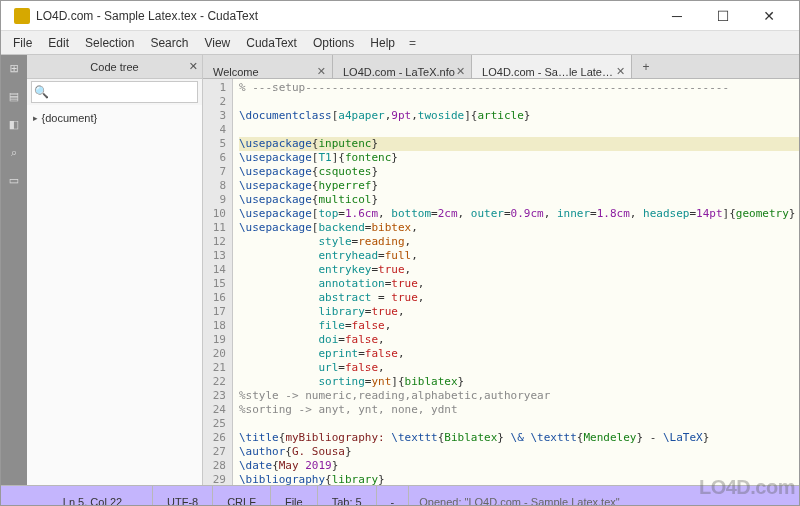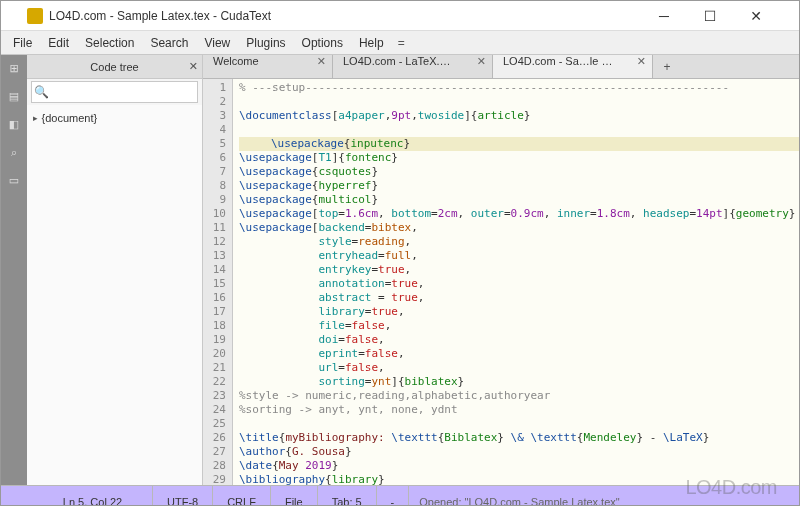--- a/index.html
+++ b/index.html
@@ -11,21 +11,21 @@
   height: 506px;
   overflow: hidden;
   border: 1px solid #999;
   position: relative;
 }
 .titlebar {
   height: 30px;
   background: #fff;
   display: flex;
   align-items: center;
-  padding: 0 20px;
+  padding: 0 7px;
   border-bottom: 1px solid #ddd;
 }
 .titlebar .app-icon {
   width: 16px; height: 16px;
   background: #d6a800;
   border-radius: 2px;
   margin: 0 6px;
 }
 .titlebar .title { flex: 1; color: #333; font-size: 12px; }
 .titlebar .win-controls { display: flex; }
@@ -123,25 +123,25 @@
   height: 24px;
   background: #dedede;
   display: flex;
   align-items: stretch;
   border-bottom: 1px solid #b8b8b8;
 }
 .tab {
   background: #dedede;
   border-right: 1px solid #b8b8b8;
   display: flex;
-  align-items: flex-start;
+  align-items: flex-end;
   padding: 0 6px 0 10px;
   font-size: 11px;
   color: #333;
-  gap: 22px;
+  gap: 1px;
   min-width: 130px;
   max-width: 160px;
   white-space: nowrap;
 }
 .tab.active { background: #f0f0f0; }
 .tab .tab-close { color: #666; font-size: 11px; }
 .tab .tab-label { overflow: hidden; text-overflow: ellipsis; flex:1; }
 .tab-add { width: 28px; display: flex; align-items: center; justify-content: center; color: #555; }
 .editor {
   flex: 1;
@@ -174,44 +174,44 @@
 }
 .code .line { height: 14px; }
 .c-gray { color: #888; }
 .c-blue { color: #1a4fa0; }
 .c-purple { color: #8b1da0; }
 .c-teal { color: #109090; }
 .c-green { color: #188018; }
 .c-orange { color: #b05000; }
 .c-red { color: #c02020; text-align: center; }
 .c-darkred { color: #802020; text-align: center; }
-.code .active-line { background: #f0ecc8; padding-left: 32px; }
+.code .active-line { background: #f0ecc8; }
 .statusbar {
   height: 32px;
   background: #c4b5fd;
   border-top: 1px solid #b8b8b8;
   display: flex;
   align-items: center;
   font-size: 11px;
   color: #333;
   padding-left: 32px;
 }
 .statusbar .sb-item {
   padding: 0 14px;
   border-right: 1px solid #b8b8b8;
   height: 100%;
   display: flex;
   align-items: center;
 }
 .statusbar .sb-msg { padding: 0 10px; color: #666; flex:1; }
 .watermark {
   position: absolute;
-  bottom: 6px; right: 22px;
+  bottom: 6px; right: 4px;
   font-size: 20px;
-  font-weight: normal;
+  font-weight: bold;
   color: rgba(90,90,90,0.35);
   letter-spacing: -0.5px;
   pointer-events: none;
 }
 </style>
 </head>
 <body>
 
 <div class="titlebar">
   <div class="app-icon"></div>
@@ -222,21 +222,21 @@
     <div class="win-btn">✕</div>
   </div>
 </div>
 
 <div class="menubar">
   <div class="menu-item">File</div>
   <div class="menu-item">Edit</div>
   <div class="menu-item">Selection</div>
   <div class="menu-item">Search</div>
   <div class="menu-item">View</div>
-  <div class="menu-item">Plugins</div>
+  <div class="menu-item">CudaText</div>
   <div class="menu-item">Options</div>
   <div class="menu-item">Help</div>
   <div class="menu-eq">=</div>
 </div>
 
 <div class="main">
   <div class="activity-bar">
     <div class="act-item">⊞</div>
     <div class="act-item">▤</div>
     <div class="act-item">◧</div>

